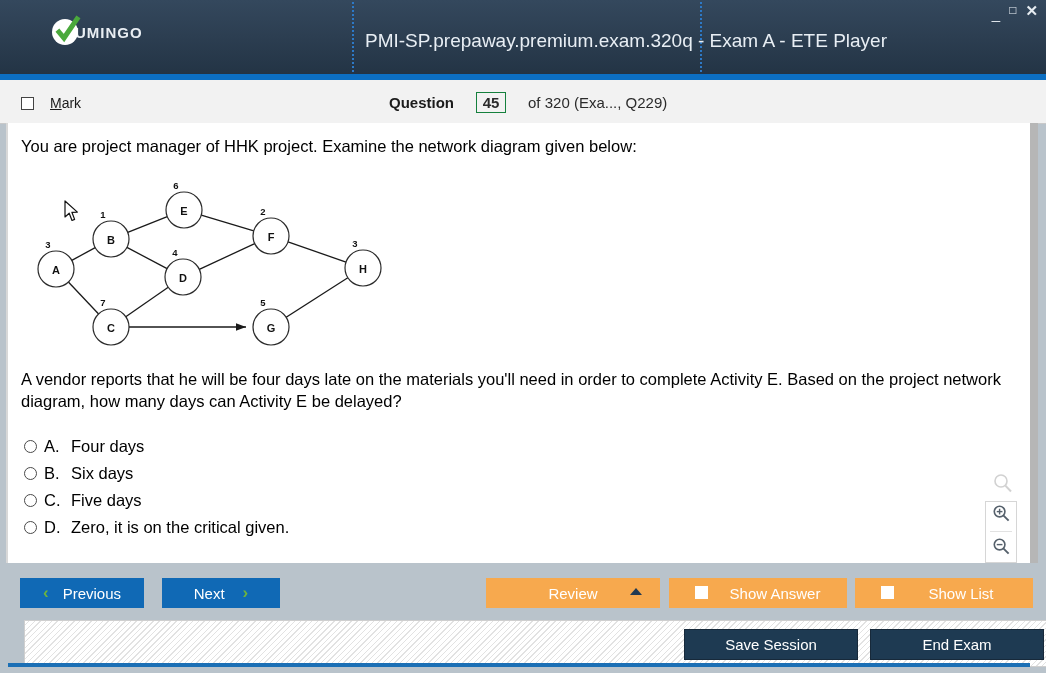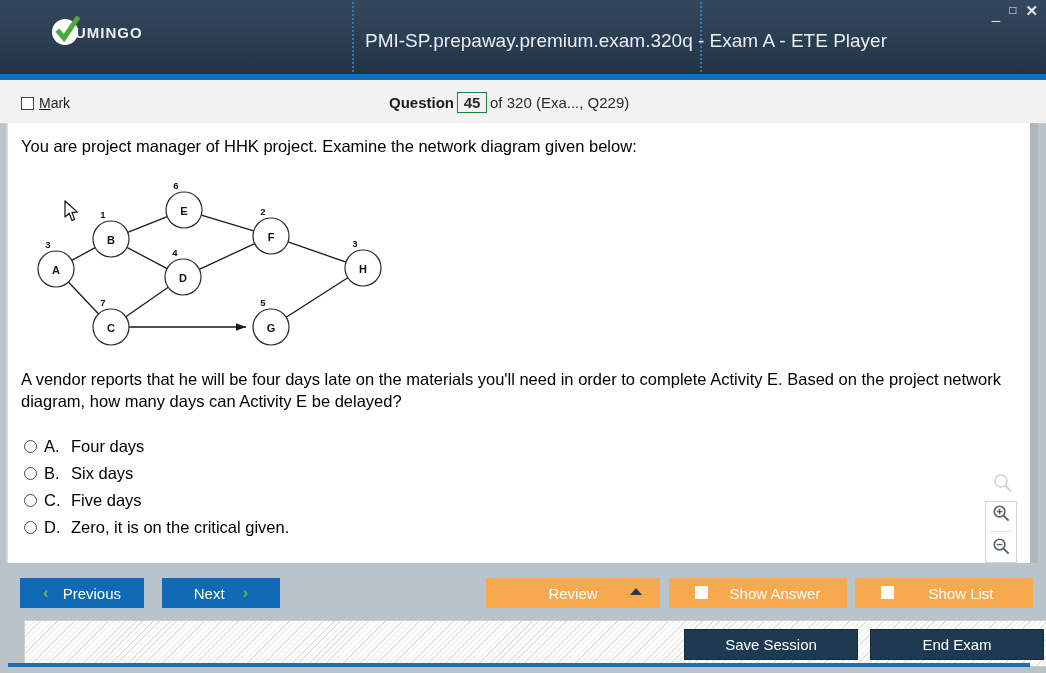--- a/index.html
+++ b/index.html
@@ -49,30 +49,30 @@
   .accentbar{
     position:absolute;left:0;top:74px;width:1046px;height:6px;background:#0c6fc3;
   }
 
   
   .qheader{
     position:absolute;left:0;top:80px;width:1046px;height:43px;
     background:#f2f2f2;border-bottom:1px solid #c9c9c9;
   }
   .markbox{
-    position:absolute;left:21px;top:15px;display:flex;align-items:center;gap:5px;
+    position:absolute;left:21px;top:15px;display:flex;align-items:center;gap:16px;
   }
   .cb{
     width:11px;height:11px;border:1px solid #444;background:#fff;display:inline-block;
   }
   .marklabel{font-size:14px;color:#1a1a1a;}
   .marklabel u{text-decoration:underline;}
   .qcounter{
     position:absolute;left:389px;top:12px;display:flex;align-items:center;
-    font-size:15px;color:#2b2b2b;gap:3px;
+    font-size:15px;color:#2b2b2b;gap:22px;
   }
   .qcounter .lbl{font-weight:bold;color:#1b1b1b;}
   .qnum{
     border:1px solid #15803d;padding:0 5px;min-width:18px;text-align:center;
     font-weight:bold;background:#f2f2f2;line-height:19px;height:19px;
   }
 
   
   .content{
     position:absolute;left:8px;top:123px;width:1022px;height:440px;

